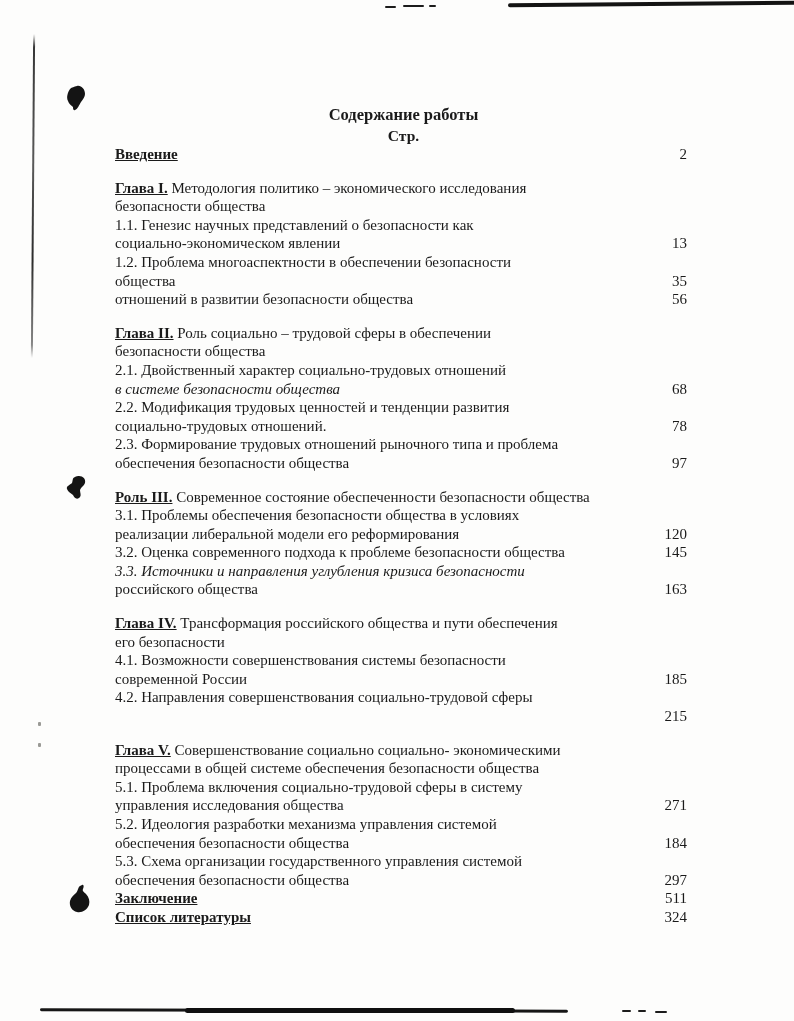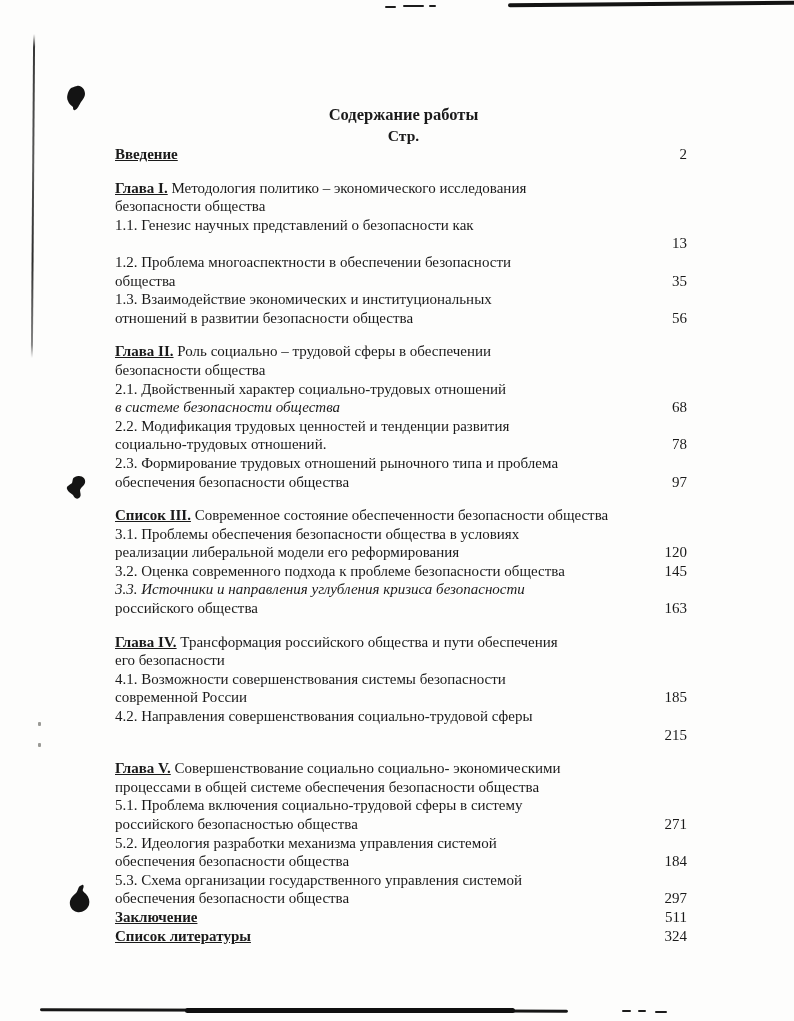--- a/index.html
+++ b/index.html
@@ -140,33 +140,31 @@
       <div class="row">
         <span class="left"><b>Глава I.</b><span class="txt"> Методология политико – экономического исследования</span></span>
       </div>
       <div class="row">
         <span class="left"><span class="txt">безопасности общества</span></span>
       </div>
       <div class="row">
         <span class="left"><span class="txt">1.1. Генезис научных представлений о безопасности как</span></span>
       </div>
       <div class="row">
+        <span class="left"><span class="txt">социально-экономическом явлении</span></span>
         <span class="pg">13</span>
       </div>
       <div class="row">
         <span class="left"><span class="txt">1.2. Проблема многоаспектности в обеспечении безопасности</span></span>
       </div>
       <div class="row">
         <span class="left"><span class="txt">общества</span></span>
         <span class="pg">35</span>
       </div>
       <div class="row">
-        <span class="left"><span class="txt">1.3. Взаимодействие экономических и институциональных</span></span>
-      </div>
-      <div class="row">
         <span class="left"><span class="txt">отношений в развитии безопасности общества</span></span>
         <span class="pg">56</span>
       </div>
       <div class="spacer"></div>
       <div class="row">
         <span class="left"><b>Глава II.</b><span class="txt"> Роль социально – трудовой сферы в обеспечении</span></span>
       </div>
       <div class="row">
         <span class="left"><span class="txt">безопасности общества</span></span>
       </div>
@@ -186,21 +184,21 @@
       </div>
       <div class="row">
         <span class="left"><span class="txt">2.3. Формирование трудовых отношений рыночного типа и проблема</span></span>
       </div>
       <div class="row">
         <span class="left"><span class="txt">обеспечения безопасности общества</span></span>
         <span class="pg">97</span>
       </div>
       <div class="spacer"></div>
       <div class="row">
-        <span class="left"><b>Список III.</b><span class="txt"> Современное состояние обеспеченности безопасности общества</span></span>
+        <span class="left"><b>Роль III.</b><span class="txt"> Современное состояние обеспеченности безопасности общества</span></span>
       </div>
       <div class="row">
         <span class="left"><span class="txt">3.1. Проблемы обеспечения безопасности общества в условиях</span></span>
       </div>
       <div class="row">
         <span class="left"><span class="txt">реализации либеральной модели его реформирования</span></span>
         <span class="pg">120</span>
       </div>
       <div class="row">
         <span class="left"><span class="txt">3.2. Оценка современного подхода к проблеме безопасности общества</span></span>
@@ -237,21 +235,21 @@
       <div class="row">
         <span class="left"><b>Глава V.</b><span class="txt"> Совершенствование социально социально- экономическими</span></span>
       </div>
       <div class="row">
         <span class="left"><span class="txt">процессами в общей системе обеспечения безопасности общества</span></span>
       </div>
       <div class="row">
         <span class="left"><span class="txt">5.1. Проблема включения социально-трудовой сферы в систему</span></span>
       </div>
       <div class="row">
-        <span class="left"><span class="txt">российского безопасностью общества</span></span>
+        <span class="left"><span class="txt">управления исследования общества</span></span>
         <span class="pg">271</span>
       </div>
       <div class="row">
         <span class="left"><span class="txt">5.2. Идеология разработки механизма управления системой</span></span>
       </div>
       <div class="row">
         <span class="left"><span class="txt">обеспечения безопасности общества</span></span>
         <span class="pg">184</span>
       </div>
       <div class="row">

